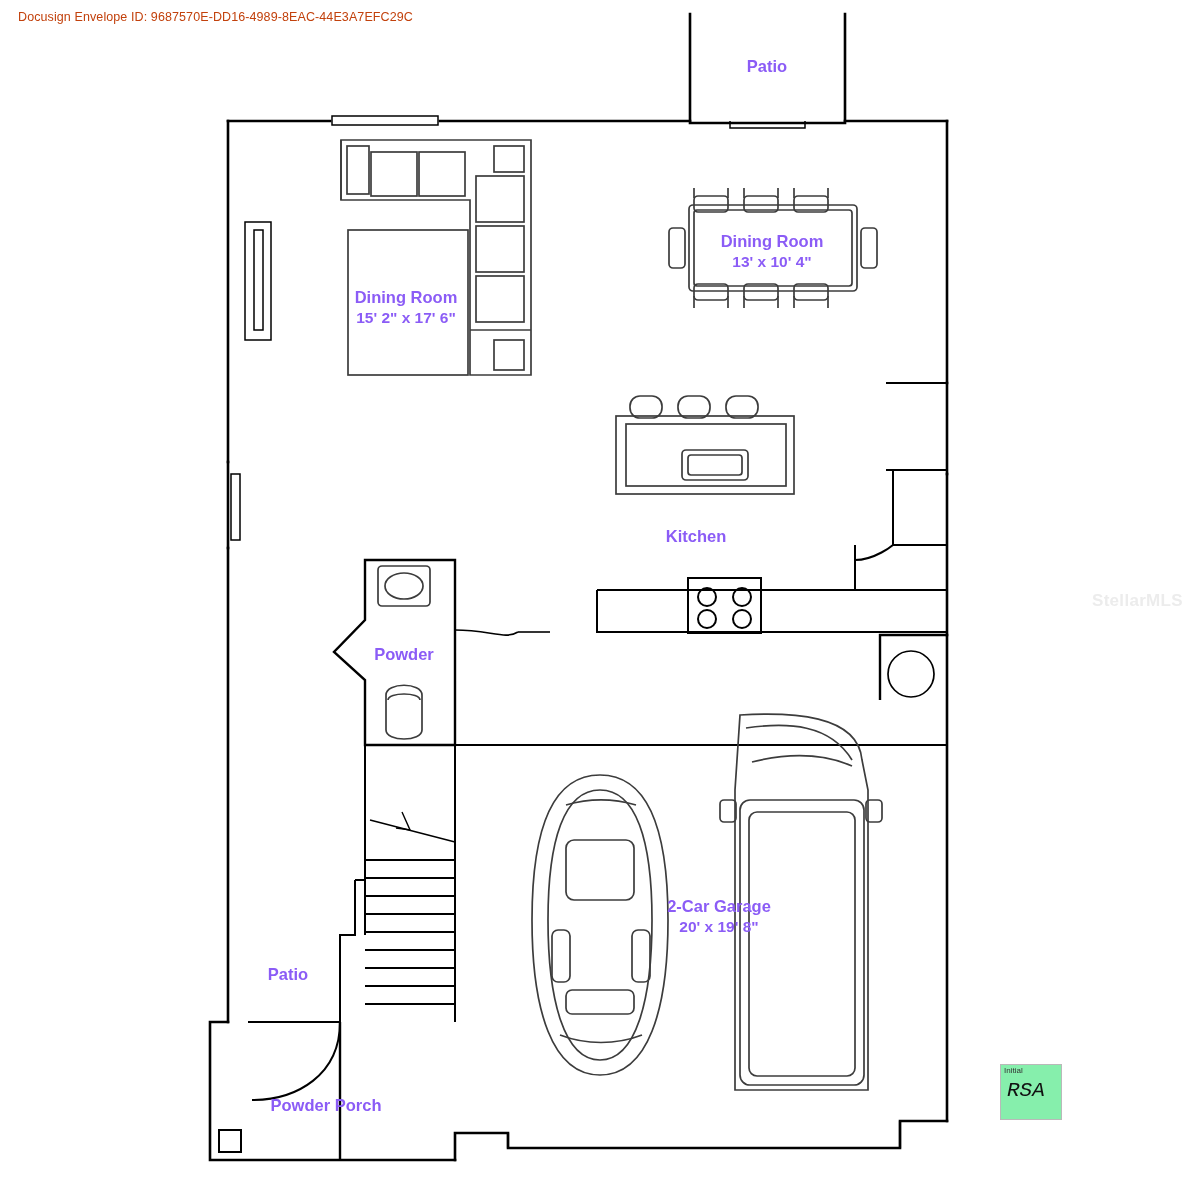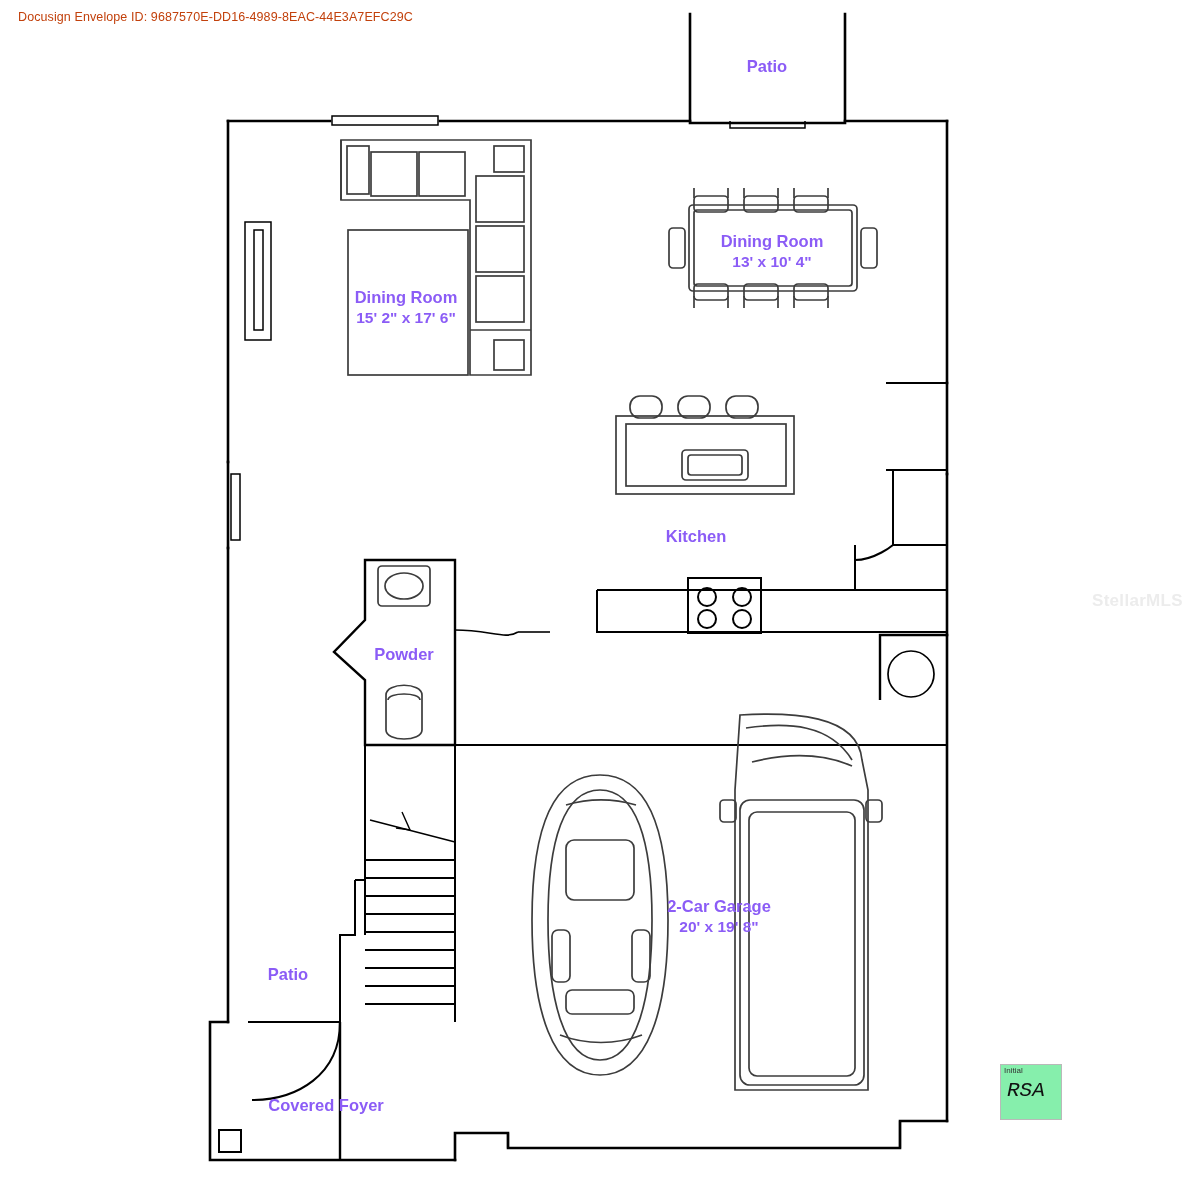--- a/index.html
+++ b/index.html
@@ -262,21 +262,21 @@
   </div>
   <div class="room-label" style="left:719px; top:916px;">
     <span class="room-name">2-Car Garage</span>
     <span class="room-dims">20' x 19' 8"</span>
   </div>
   <div class="room-label" style="left:288px; top:974px;">
     <span class="room-name">Patio</span>
     <span class="room-dims"></span>
   </div>
   <div class="room-label" style="left:326px; top:1105px;">
-    <span class="room-name">Covered Foyer</span>
+    <span class="room-name">Powder Porch</span>
     <span class="room-dims"></span>
   </div>
 </div>
 
 <div id="watermark">StellarMLS</div>
 
 <div id="initial-stamp">
   <span class="initial-caption">Initial</span>
   <span class="initial-mark">RSA</span>
 </div>

